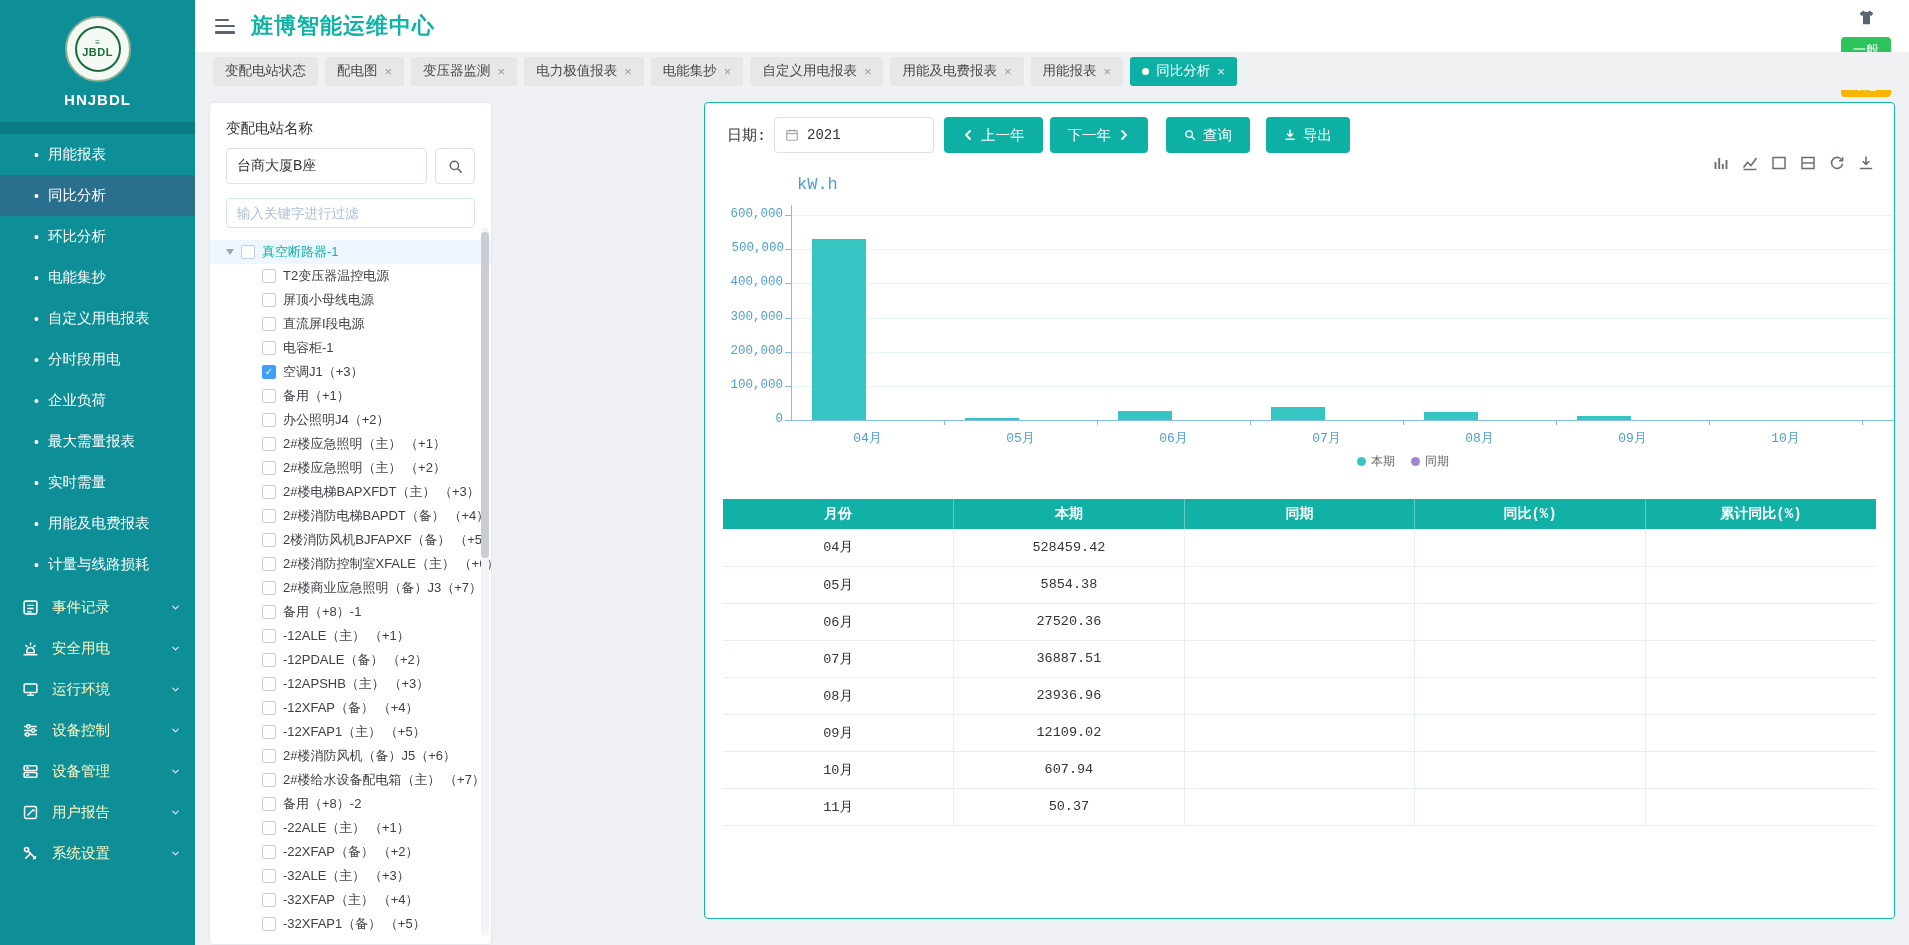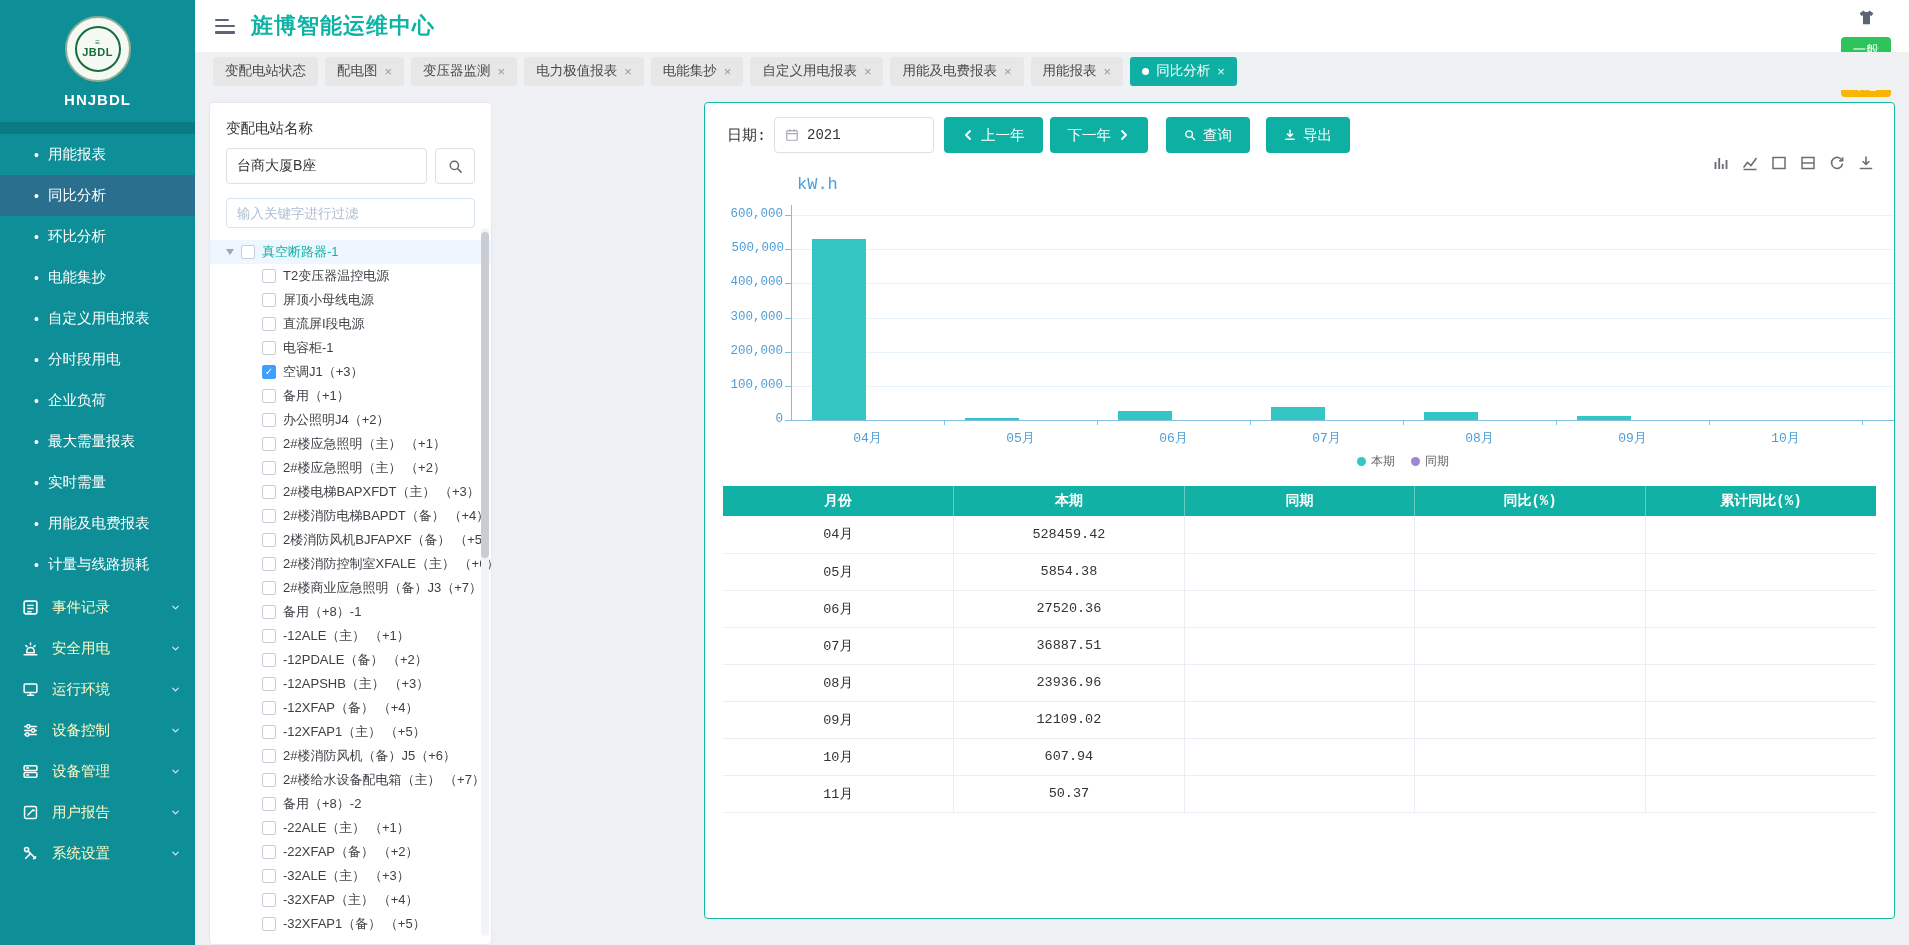--- a/index.html
+++ b/index.html
@@ -108,21 +108,21 @@
   .ylabel{position:absolute;width:76px;text-align:right;font-size:12.5px;color:#4e9ed6;}
   .xtick{position:absolute;width:1px;height:5px;background:#82bfe4;}
   .xlabel{position:absolute;text-align:center;font-size:13px;color:#4e9ed6;}
   .bar{position:absolute;background:#35c6c3;}
   .legend{position:absolute;display:flex;gap:16px;align-items:center;}
   .legend .litem{display:flex;align-items:center;gap:5px;cursor:pointer;}
   .legend .ldot{width:9px;height:9px;border-radius:50%;}
   .legend .ltext{font-size:12px;color:#676767;}
 
   
-  .table-wrap{position:absolute;left:18px;right:18px;top:383px;}
+  .table-wrap{position:absolute;left:18px;right:18px;top:396px;}
   table.data{width:100%;border-collapse:collapse;table-layout:fixed;}
   table.data th{background:#12b1a5;color:#fff;font-size:14px;font-weight:bold;height:30px;
     border-left:1px solid rgba(255,255,255,.35);}
   table.data th:first-child{border-left:none;}
   table.data td{height:37px;text-align:center;font-size:13.5px;color:#333;
     border-bottom:1px solid #e9eef4;border-left:1px solid #e9eef4;background:#fff;}
   table.data td:first-child{border-left:none;}
 </style>
 </head>
 <body>

